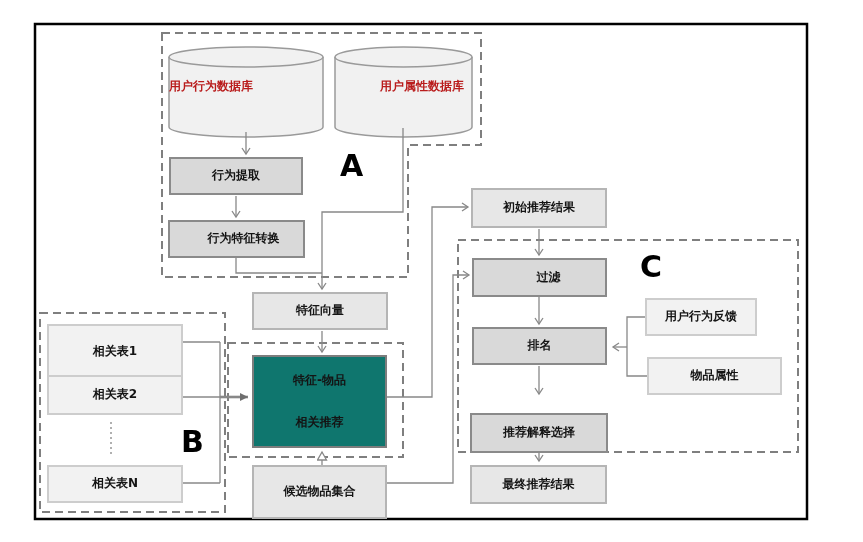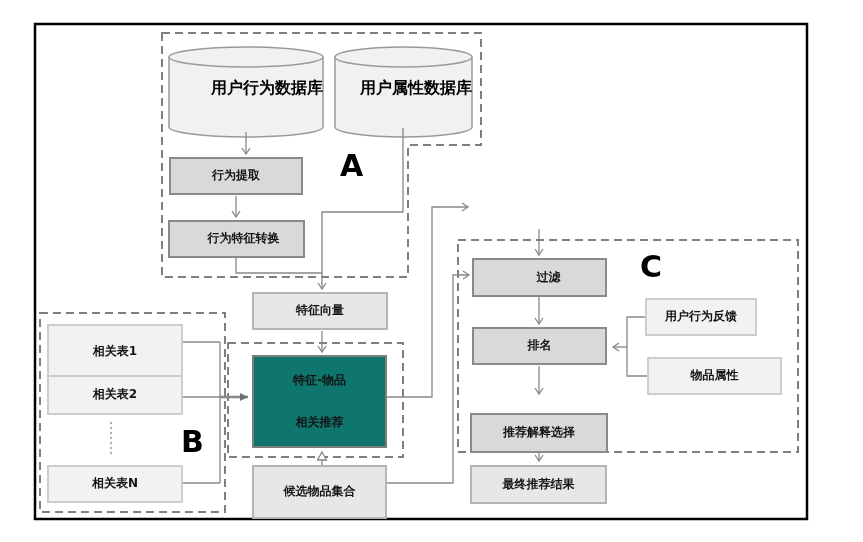--- a/index.html
+++ b/index.html
@@ -8,21 +8,21 @@
   svg.layer { position:absolute; left:0; top:0; }
   .node {
     position:absolute; box-sizing:border-box;
     display:flex; flex-direction:column; align-items:center; justify-content:center;
     text-align:center; font-weight:bold; font-size:12px; color:#141414; line-height:1.3;
   }
   .process   { background:#d9d9d9; border:2px solid #8a8a8a; }
   .highlight { background:#0f766e; border:2.5px solid #7d7d7d;gap:26px; }
   .databox   { background:#e7e7e7; border:2px solid #b5b5b5; }
   .lightbox  { background:#f2f2f2; border:2px solid #cdcdcd; }
-  .cyl-label { position:absolute; text-align:right; font-weight:bold; font-size:16px; color:#000000; }
+  .cyl-label { position:absolute; text-align:left; font-weight:bold; font-size:12px; color:#b91c1c; }
   .group-label { position:absolute; font-weight:bold; font-size:30px; color:#000; letter-spacing:1px; }
 </style>
 </head>
 <body>
 
 <div class="stage">
 
   <svg class="layer" width="863" height="542" viewBox="0 0 863 542">
     <defs>
       <marker id="mV" markerWidth="9" markerHeight="11" refX="7" refY="5" orient="auto" markerUnits="userSpaceOnUse">
@@ -70,38 +70,39 @@
       <path d="M539,297 L539,324" marker-end="url(#mV)"></path>
       <path d="M539,366 L539,394" marker-end="url(#mV)"></path>
       <path d="M539,438 L539,461" marker-end="url(#mV)"></path>
       <path d="M645,317 L627,317 L627,376 L647,376"></path>
       <path d="M627,347 L613,347" marker-end="url(#mV)"></path>
       <path d="M111,422 L111,457" stroke-width="2" stroke-dasharray="2 3" stroke="#b0b0b0"></path>
     </g>
   </svg>
 
   <div class="cyl-label" style="left:169px; top:78px; width:154px;">用户行为数据库</div>
-  <div class="cyl-label" style="left:335px; top:78px; width:137px;">用户属性数据库</div>
+  <div class="cyl-label" style="left:335px; top:78px; width:137px;padding-left:45px;">用户属性数据库</div>
 
   <div class="group-label" style="left:340px; top:148px;">A</div>
   <div class="group-label" style="left:181px; top:424px;">B</div>
   <div class="group-label" style="left:640px; top:249px;">C</div>
 
   <div class="node process" style="left:169px; top:157px; width:134px; height:38px;">行为提取</div>
   <div class="node process" style="left:168px; top:220px; width:137px; height:38px;padding-left:14px;">行为特征转换</div>
   <div class="node process" style="left:472px; top:258px; width:135px; height:39px;padding-left:18px;">过滤</div>
   <div class="node process" style="left:472px; top:327px; width:135px; height:38px;">排名</div>
   <div class="node process" style="left:470px; top:397px; width:138px; height:40px;margin-top:16px;">推荐解释选择</div>
 
   <div class="node highlight" style="left:252px; top:355px; width:135px; height:93px;">
     <span>特征-物品</span>
     <span>相关推荐</span>
   </div>
 
   <div class="node databox" style="left:252px; top:292px; width:136px; height:38px;">特征向量</div>
+  <div class="node databox" style="left:471px; top:188px; width:136px; height:40px;">初始推荐结果</div>
   <div class="node databox" style="left:252px; top:465px; width:135px; height:54px;">候选物品集合</div>
   <div class="node databox" style="left:470px; top:465px; width:137px; height:39px;">最终推荐结果</div>
 
   <div class="node lightbox" style="left:47px; top:324px; width:136px; height:56px;">相关表1</div>
   <div class="node lightbox" style="left:47px; top:375px; width:136px; height:40px;">相关表2</div>
   <div class="node lightbox" style="left:47px; top:465px; width:136px; height:38px;">相关表N</div>
   <div class="node lightbox" style="left:645px; top:298px; width:112px; height:38px;">用户行为反馈</div>
   <div class="node lightbox" style="left:647px; top:357px; width:135px; height:38px;">物品属性</div>
 
 </div>

